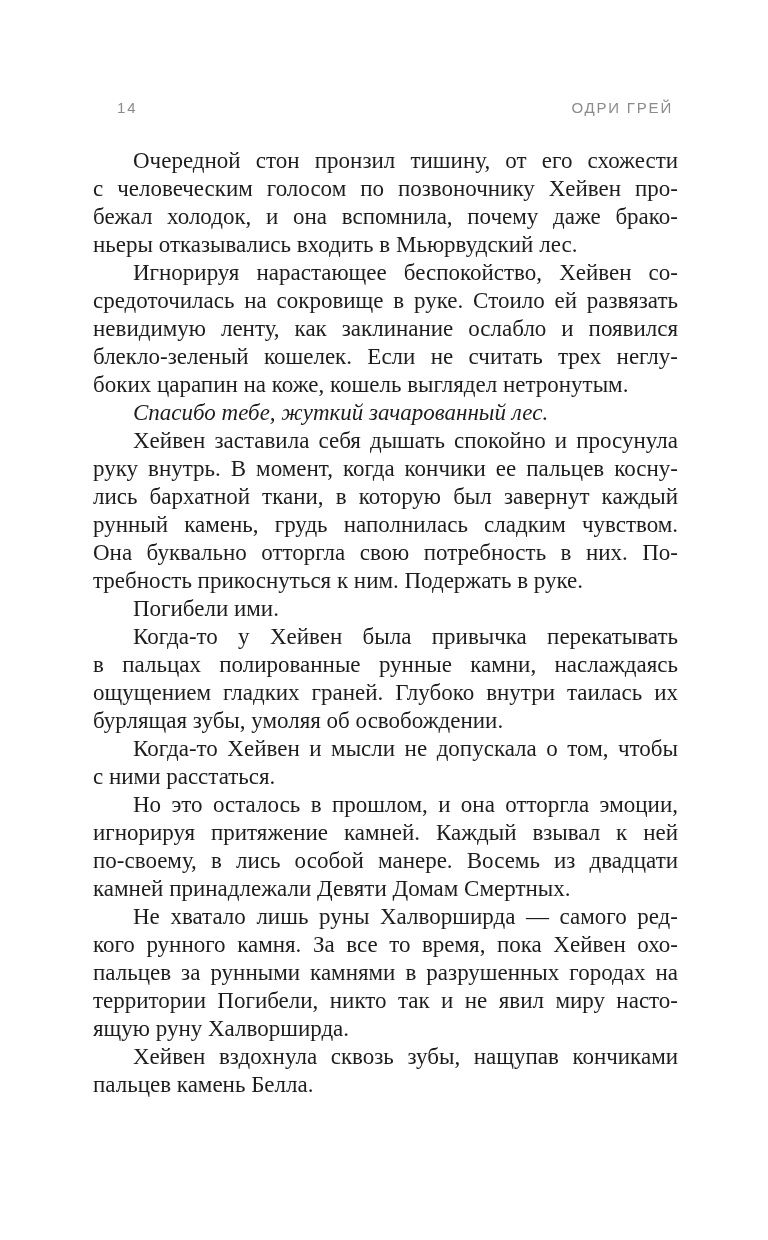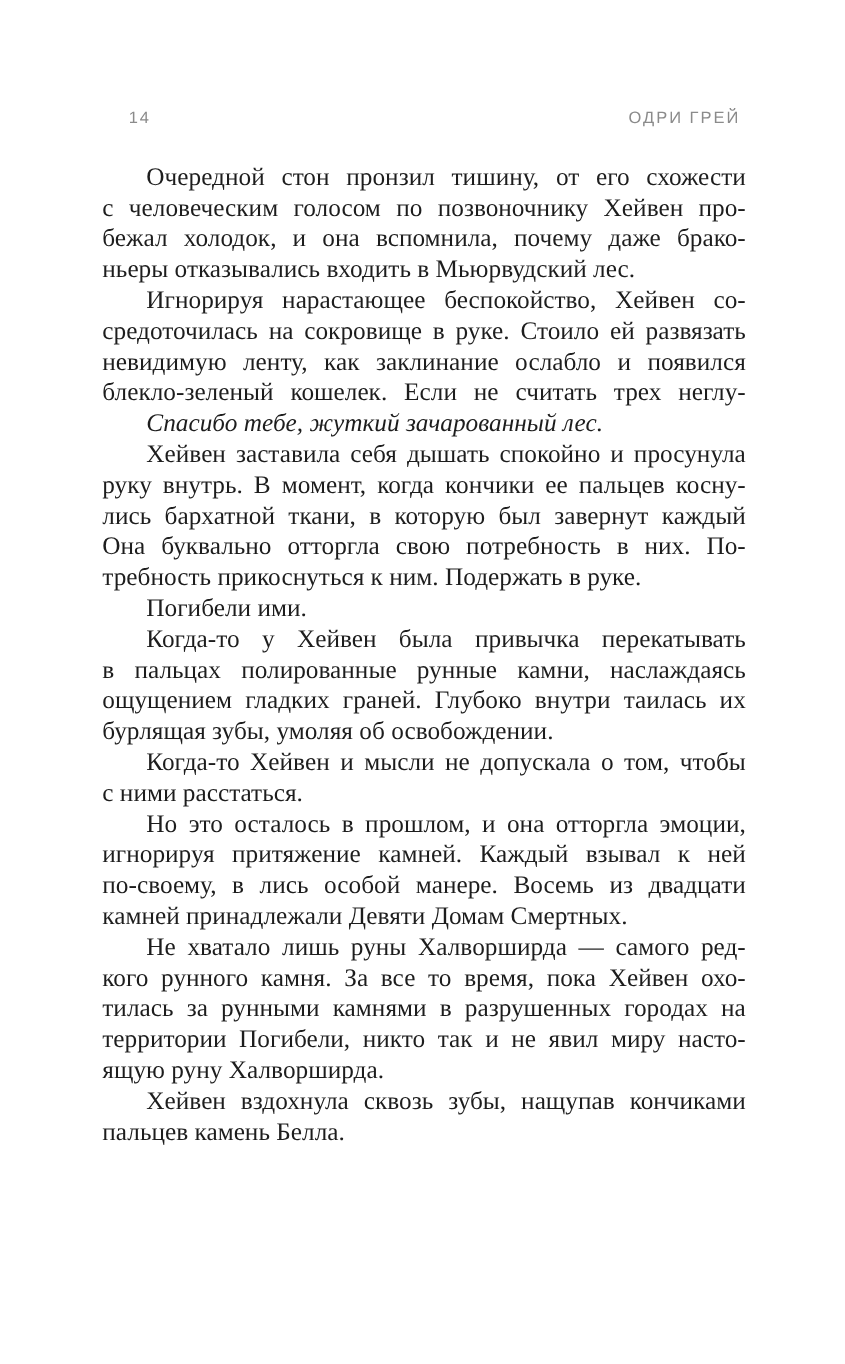--- a/index.html
+++ b/index.html
@@ -63,28 +63,30 @@
         <div class="line first">Очередной стон пронзил тишину, от его схожести</div>
         <div class="line">с человеческим голосом по позвоночнику Хейвен про-</div>
         <div class="line">бежал холодок, и она вспомнила, почему даже брако-</div>
         <div class="line last">ньеры отказывались входить в Мьюрвудский лес.</div>
       </div>
       <div class="para">
         <div class="line first">Игнорируя нарастающее беспокойство, Хейвен со-</div>
         <div class="line">средоточилась на сокровище в руке. Стоило ей развязать</div>
         <div class="line">невидимую ленту, как заклинание ослабло и появился</div>
         <div class="line">блекло-зеленый кошелек. Если не считать трех неглу-</div>
+        <div class="line last">боких царапин на коже, кошель выглядел нетронутым.</div>
       </div>
       <div class="para italic">
         <div class="line first last">Спасибо тебе, жуткий зачарованный лес.</div>
       </div>
       <div class="para">
         <div class="line first">Хейвен заставила себя дышать спокойно и просунула</div>
         <div class="line">руку внутрь. В момент, когда кончики ее пальцев косну-</div>
         <div class="line">лись бархатной ткани, в которую был завернут каждый</div>
+        <div class="line">рунный камень, грудь наполнилась сладким чувством.</div>
         <div class="line">Она буквально отторгла свою потребность в них. По-</div>
         <div class="line last">требность прикоснуться к ним. Подержать в руке.</div>
       </div>
       <div class="para">
         <div class="line first last">Погибели ими.</div>
       </div>
       <div class="para">
         <div class="line first">Когда-то у Хейвен была привычка перекатывать</div>
         <div class="line">в пальцах полированные рунные камни, наслаждаясь</div>
         <div class="line">ощущением гладких граней. Глубоко внутри таилась их</div>
@@ -96,21 +98,21 @@
       </div>
       <div class="para">
         <div class="line first">Но это осталось в прошлом, и она отторгла эмоции,</div>
         <div class="line">игнорируя притяжение камней. Каждый взывал к ней</div>
         <div class="line">по-своему, в лись особой манере. Восемь из двадцати</div>
         <div class="line last">камней принадлежали Девяти Домам Смертных.</div>
       </div>
       <div class="para">
         <div class="line first">Не хватало лишь руны Халворширда — самого ред-</div>
         <div class="line">кого рунного камня. За все то время, пока Хейвен охо-</div>
-        <div class="line">тилась за рунными камнями в разрушенных городах на</div>
+        <div class="line">пальцев за рунными камнями в разрушенных городах на</div>
         <div class="line">территории Погибели, никто так и не явил миру насто-</div>
         <div class="line last">ящую руну Халворширда.</div>
       </div>
       <div class="para">
         <div class="line first">Хейвен вздохнула сквозь зубы, нащупав кончиками</div>
         <div class="line last">пальцев камень Белла.</div>
       </div>
     </div>
 </div>
 

